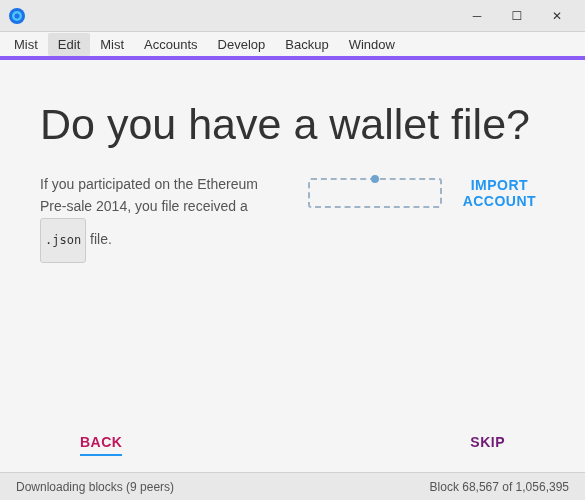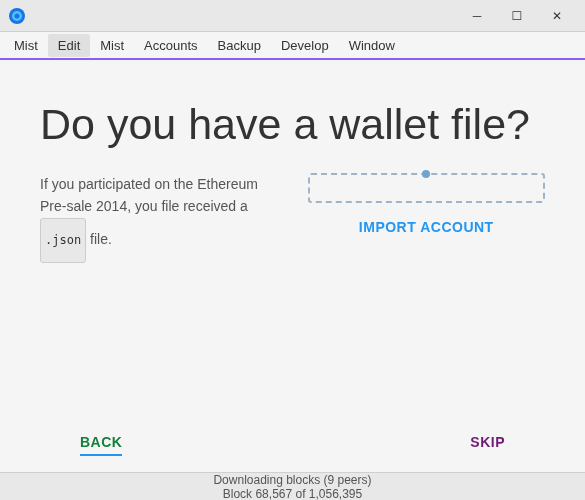--- a/index.html
+++ b/index.html
@@ -60,21 +60,21 @@
       color: #333;
     }
 
     
     .menu-bar {
       background: #f5f5f5;
       height: 28px;
       display: flex;
       align-items: center;
       padding: 0 4px;
-      border-bottom: 2px solid #8b5cf6;
+      border-bottom: 4px solid #8b5cf6;
       flex-shrink: 0;
     }
 
     .menu-item {
       padding: 4px 10px;
       font-size: 13px;
       color: #333;
       cursor: pointer;
       border-radius: 2px;
     }
@@ -121,21 +121,21 @@
       border-radius: 3px;
       padding: 12px 4px;
       font-family: monospace;
       font-size: 12px;
       color: #333;
     }
 
     .drop-zone {
       flex: 1;
       display: flex;
-      flex-direction: column;
+      flex-direction: row;
       align-items: center;
       gap: 12px;
     }
 
     .drop-area {
       width: 100%;
       border: 2px dashed #a0b4c8;
       border-radius: 3px;
       height: 30px;
       display: flex;
@@ -183,21 +183,21 @@
       border: none;
       font-size: 14px;
       font-weight: 600;
       letter-spacing: 0.5px;
       cursor: pointer;
       padding: 4px 0;
       position: relative;
     }
 
     .nav-btn.back {
-      color: #15803d;
+      color: #be185d;
     }
 
     .nav-btn.back::after {
       content: '';
       display: block;
       height: 2px;
       background: #2196F3;
       position: absolute;
       bottom: -2px;
       left: 0;
@@ -213,21 +213,20 @@
       background: #e8e8e8;
       height: 28px;
       border-top: 1px solid #d0d0d0;
       display: flex;
       align-items: center;
       justify-content: space-between;
       padding: 0 16px;
       font-size: 12px;
       color: #555;
       flex-shrink: 0;
-      flex-direction: column;
     }
   </style>
 </head>
 <body>
 
 <div class="title-bar">
   <div class="title-bar-left">
     <svg class="app-icon" viewBox="0 0 18 18">
       <circle cx="9" cy="9" r="8" fill="#1a73e8"></circle>
       <circle cx="9" cy="9" r="5" fill="#4fc3f7"></circle>
@@ -239,22 +238,22 @@
     <button class="title-btn">☐</button>
     <button class="title-btn close">✕</button>
   </div>
 </div>
 
 <div class="menu-bar">
   <div class="menu-item">Mist</div>
   <div class="menu-item active">Edit</div>
   <div class="menu-item">Mist</div>
   <div class="menu-item">Accounts</div>
+  <div class="menu-item">Develop</div>
   <div class="menu-item">Backup</div>
-  <div class="menu-item">Develop</div>
   <div class="menu-item">Window</div>
 </div>
 
 <div class="main-content">
   <h1 class="heading">Do you have a wallet file?</h1>
 
   <div class="content-area">
     <div class="description">
       <span>If you participated on the Ethereum Pre-sale 2014, you file received a</span>
       <span class="json-tag">.json</span>

